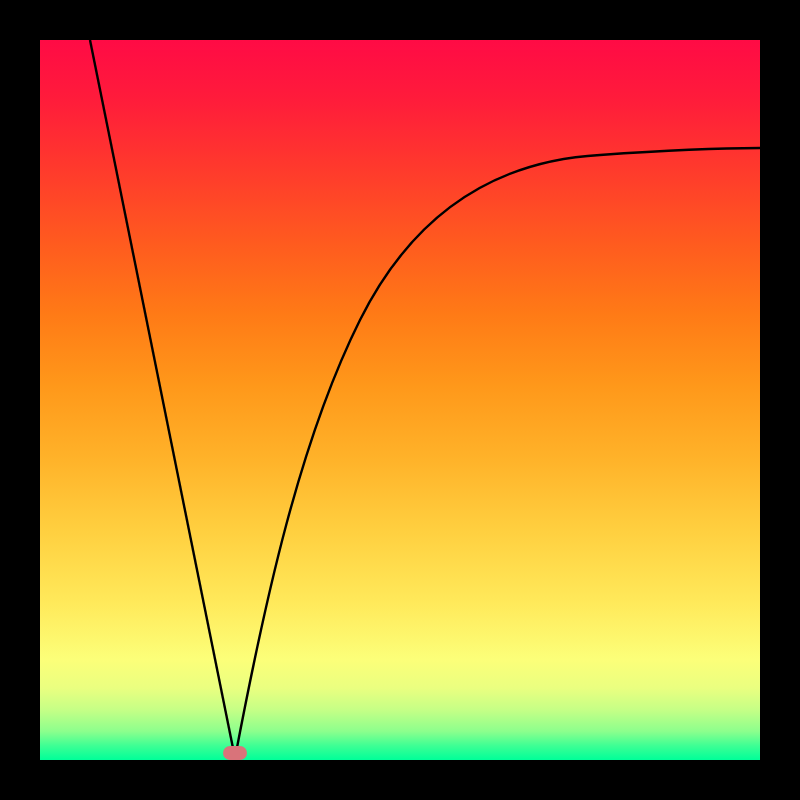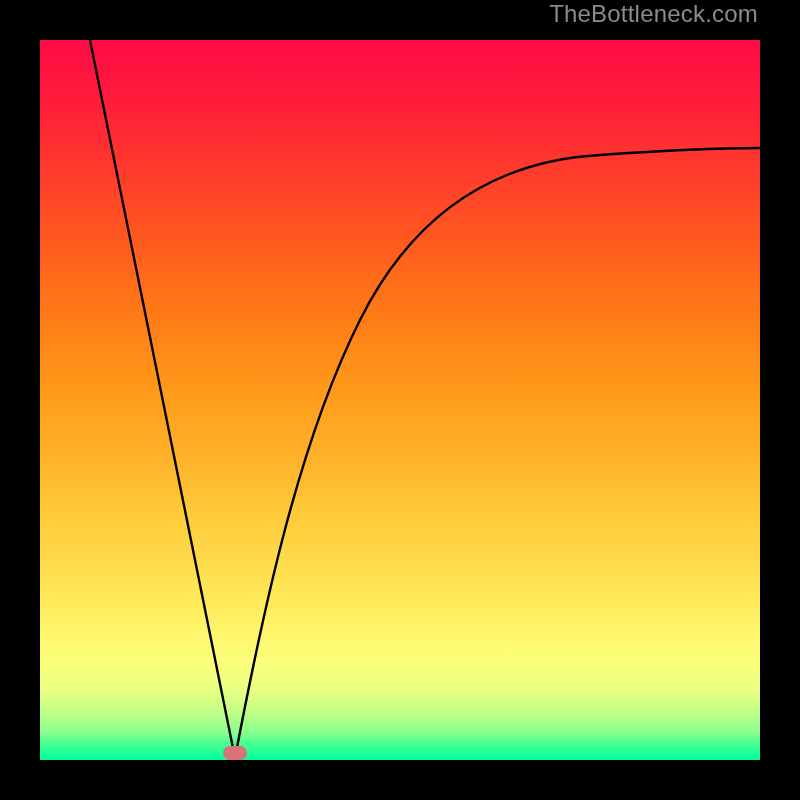--- a/index.html
+++ b/index.html
@@ -64,21 +64,20 @@
     width: 720px;
     height: 720px;
     overflow: visible;
   }
 </style>
 </head>
 <body>
 
 <div class="frame">
 
-  <div class="watermark">TheBottleneck.com</div>
 
   <div class="plot-area">
 
     <svg class="curve" viewBox="0 0 720 720" preserveAspectRatio="none">
 
       <path d="M 50 0 L 195 718" stroke="#000" stroke-width="2.4" fill="none"></path>
 
       <path d="M 195 718
                C 225 560, 260 400, 320 280
                C 380 160, 470 120, 560 115

